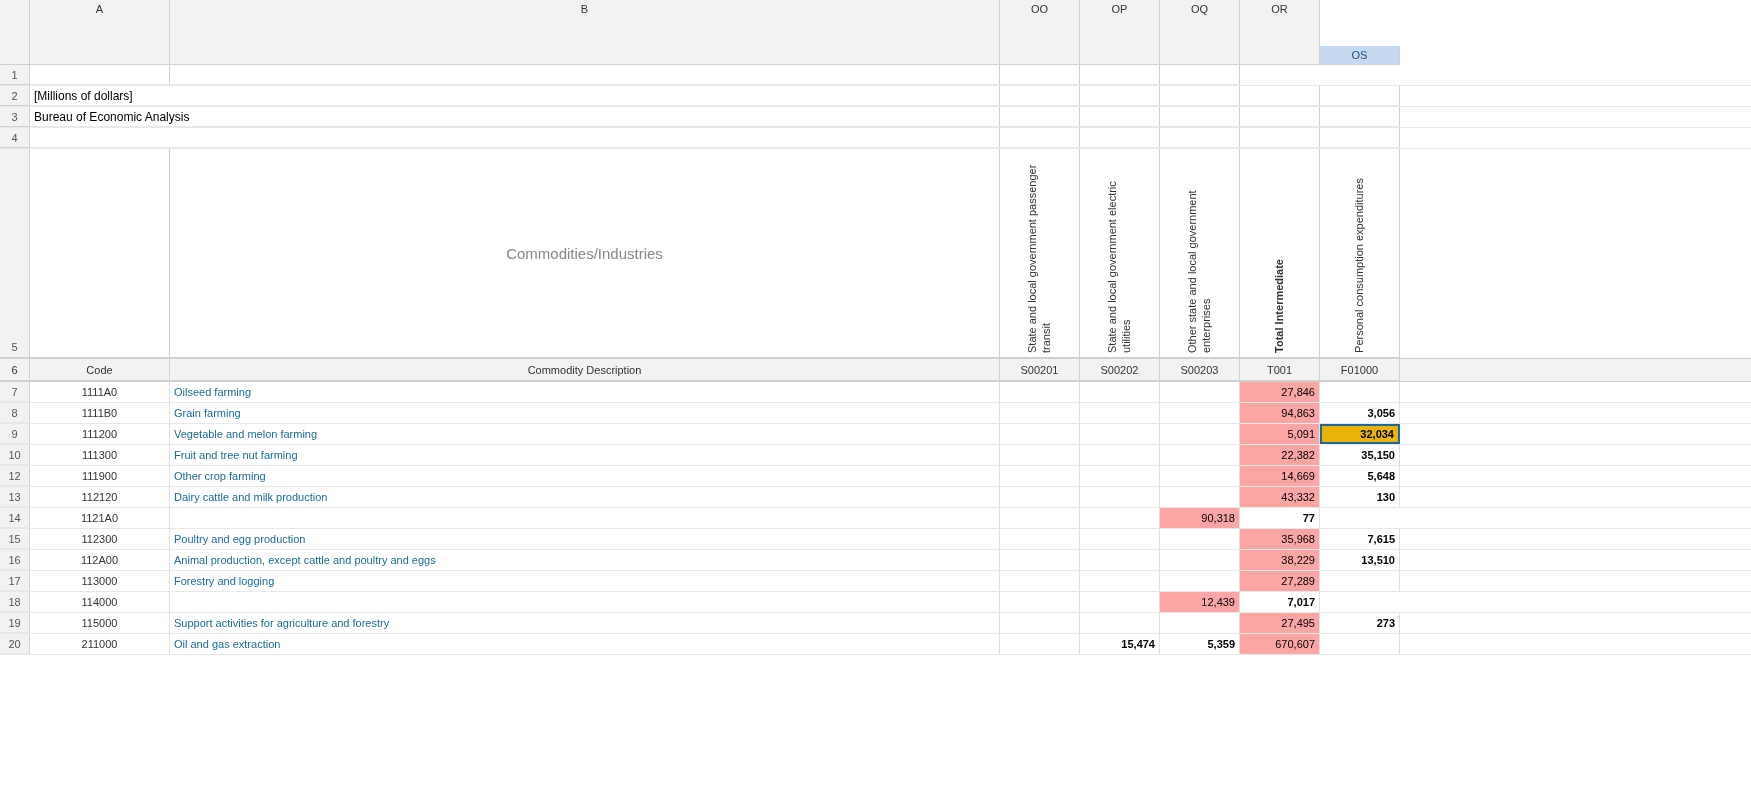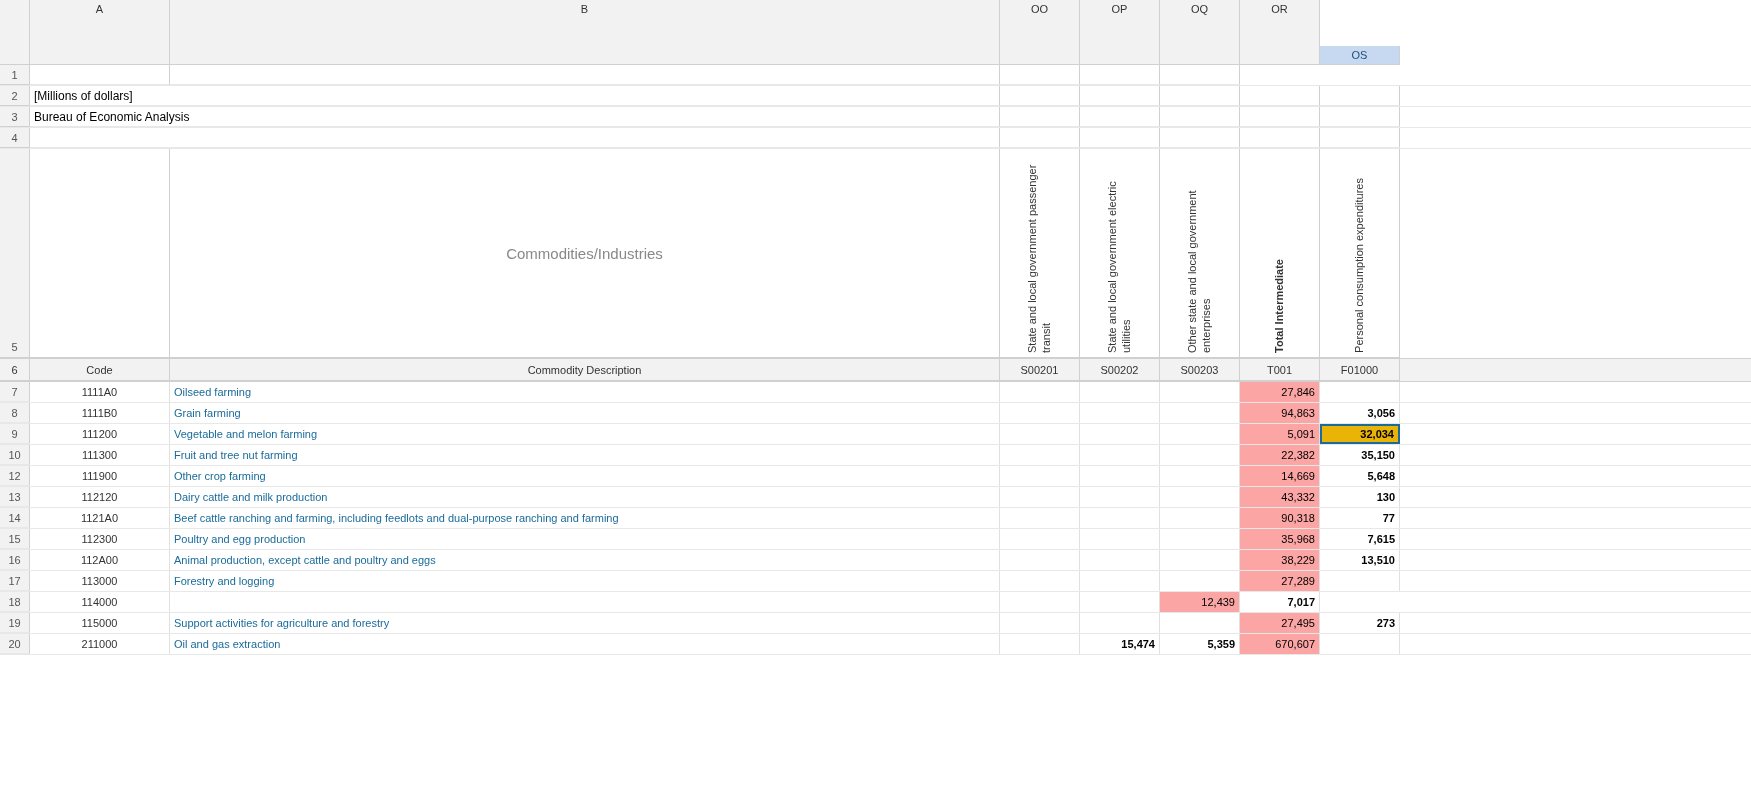--- a/index.html
+++ b/index.html
@@ -335,21 +335,20 @@
     <div class="data-cell desc">Dairy cattle and milk production</div>
     <div class="data-cell num"></div>
     <div class="data-cell num"></div>
     <div class="data-cell num"></div>
     <div class="data-cell bold-total">43,332</div>
     <div class="data-cell num">130</div>
   </div>
       <div class="data-row">
     <div class="row-num-data">14</div>
     <div class="data-cell code">1121A0</div>
-    <div class="data-cell desc">Beef cattle ranching and farming, including feedlots and dual-purpose ranching and farming</div>
     <div class="data-cell num"></div>
     <div class="data-cell num"></div>
     <div class="data-cell num"></div>
     <div class="data-cell bold-total">90,318</div>
     <div class="data-cell num">77</div>
   </div>
       <div class="data-row">
     <div class="row-num-data">15</div>
     <div class="data-cell code">112300</div>
     <div class="data-cell desc">Poultry and egg production</div>

